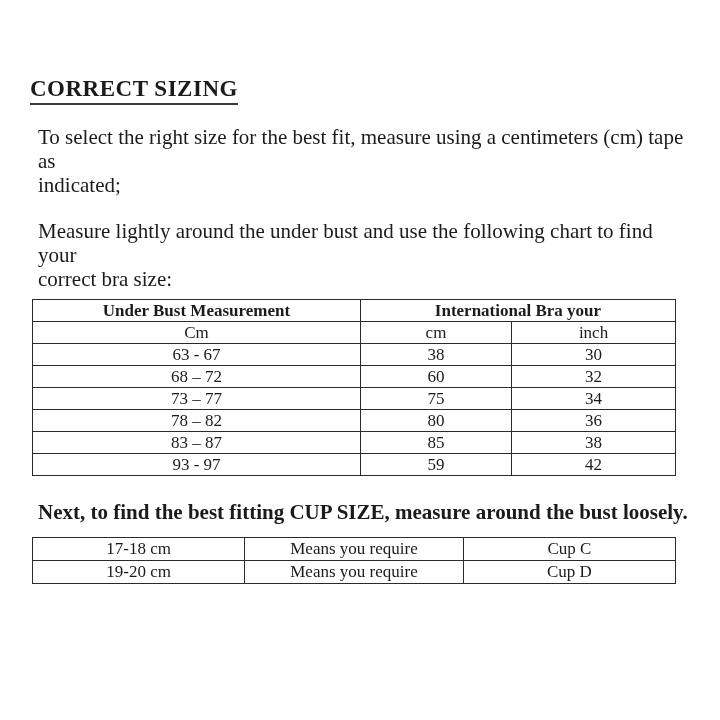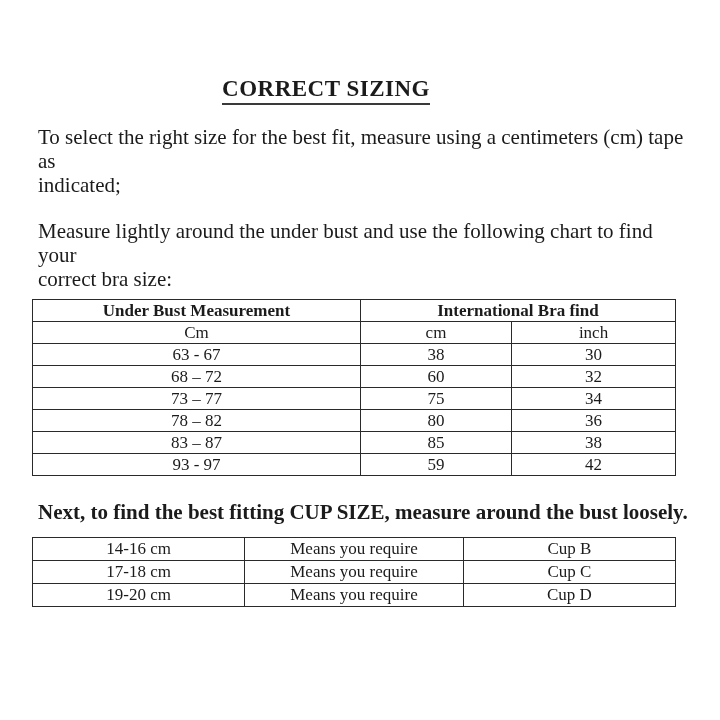--- a/index.html
+++ b/index.html
@@ -11,24 +11,25 @@
     position: relative;
     width: 720px;
     height: 720px;
     background: #ffffff;
     color: #1b1b1b;
     font-family: "Liberation Serif", serif;
     overflow: hidden;
   }
   .title {
     margin: 76px 68px 0 0;
-    text-align: center;
+    text-align: left;
     font-size: 23px;
     font-weight: bold;
     letter-spacing: 0.5px;
+    padding-left: 30px;
   }
   .title .title-text {
     display: inline-block;
     border-bottom: 2px solid #3a3a3a;
     padding-bottom: 1px;
   }
   .para {
     margin: 0 30px 0 38px;
     font-size: 21px;
     line-height: 24px;
@@ -76,21 +77,21 @@
 
   <table class="band-table">
     <colgroup>
       <col style="width:51%">
       <col style="width:23.5%">
       <col style="width:25.5%">
     </colgroup>
     <tbody>
       <tr>
         <td class="bold">Under Bust Measurement</td>
-        <td class="bold" colspan="2">International Bra find</td>
+        <td class="bold" colspan="2">International Bra your</td>
       </tr>
       <tr>
         <td>Cm</td>
         <td>cm</td>
         <td>inch</td>
       </tr>
       <tr>
         <td>63 - 67</td>
         <td>38</td>
         <td>30</td>
@@ -128,25 +129,20 @@
   </p>
 
   <table class="cup-table">
     <colgroup>
       <col style="width:33%">
       <col style="width:34%">
       <col style="width:33%">
     </colgroup>
     <tbody>
       <tr>
-        <td>14-16 cm</td>
-        <td>Means you require</td>
-        <td>Cup B</td>
-      </tr>
-      <tr>
         <td>17-18 cm</td>
         <td>Means you require</td>
         <td>Cup C</td>
       </tr>
       <tr>
         <td>19-20 cm</td>
         <td>Means you require</td>
         <td>Cup D</td>
       </tr>
     </tbody>

